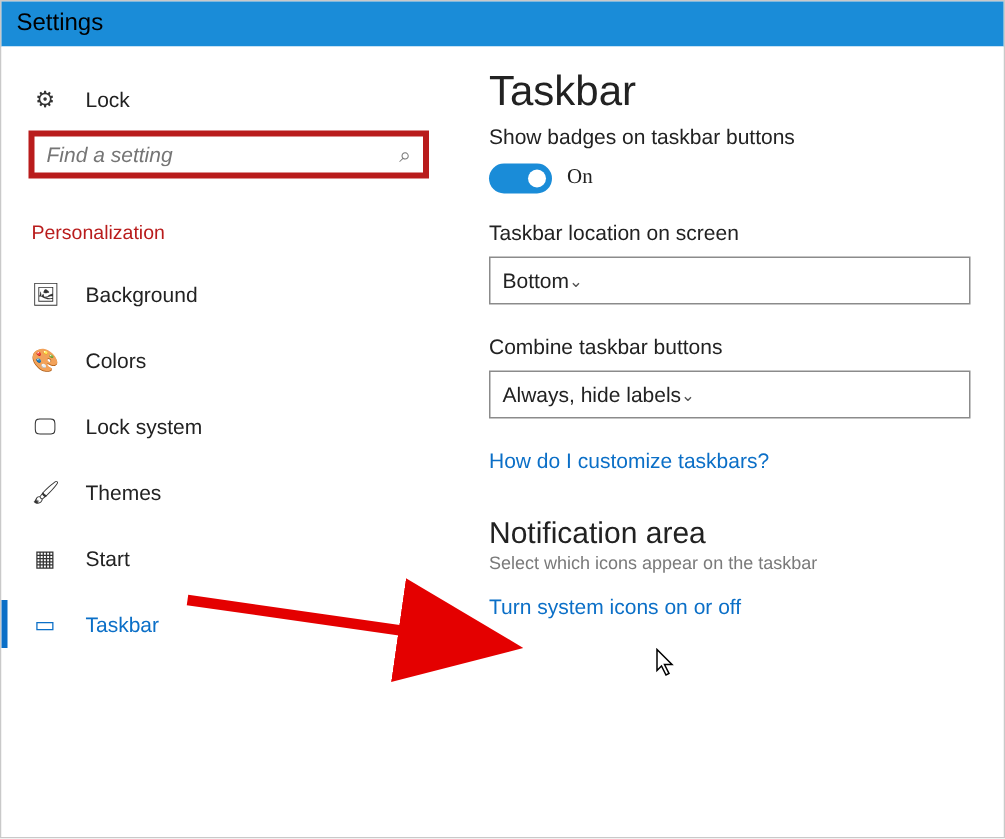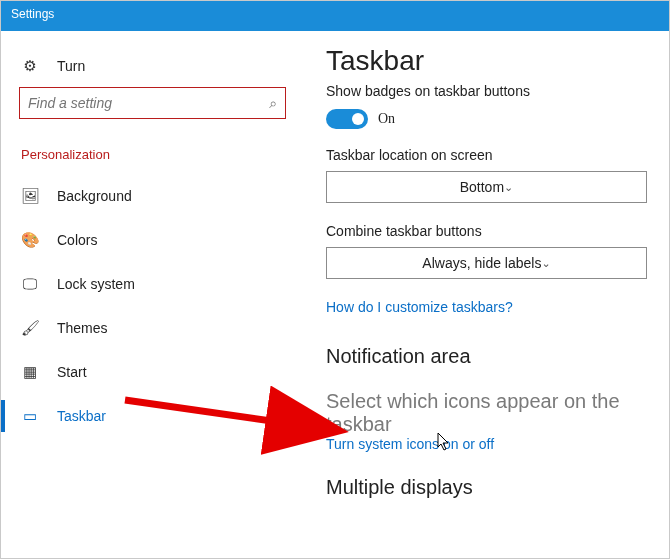--- a/index.html
+++ b/index.html
@@ -9,24 +9,24 @@
     color: #222;
     background: #fff;
     width: 670px;
     height: 559px;
     overflow: hidden;
     position: relative;
   }
   .window { border: 1px solid #c9c9c9; width: 670px; height: 559px; }
   .titlebar {
     background: #1a8cd8;
-    color: #ffffff;
+    color: #000000;
     height: 30px;
     padding: 6px 10px;
-    font-size: 12px;
+    font-size: 16px;
   }
   .content {
     display: flex;
     height: calc(100% - 30px);
     background: #fff;
   }
   .sidebar {
     width: 305px;
     padding: 22px 20px 0 18px;
   }
@@ -34,21 +34,21 @@
     display: flex;
     align-items: center;
     gap: 18px;
     padding: 4px 0 12px 2px;
     font-size: 14px;
     cursor: pointer;
   }
   .searchbox {
     display: flex;
     align-items: center;
-    border: 1px solid #b91c1c;
+    border: 4px solid #b91c1c;
     height: 32px;
     padding: 0 8px;
     margin-bottom: 28px;
   }
   .searchbox input {
     border: none;
     outline: none;
     flex: 1;
     font-size: 14px;
     font-style: italic;
@@ -110,32 +110,32 @@
   .field-label { font-size: 14px; margin-bottom: 8px; }
   .selectbox {
     border: 1px solid #8b8b8b;
     height: 32px;
     display: flex;
     align-items: center;
     padding: 0 8px;
     font-size: 14px;
     margin-bottom: 20px;
     cursor: pointer;
-    justify-content: center;
+    justify-content: flex-start;
   }
   .selectbox .chev { color: #555; font-size: 11px; }
   .link {
     color: #0b6fc7;
     font-size: 14px;
     cursor: pointer;
     display: block;
     margin-bottom: 30px;
   }
-  .h2 { font-size: 20px; font-weight: 400; margin-bottom: 22px; }
-  .greylink { color: #7a7a7a; font-size: 20px; cursor: pointer; display: block; }
+  .h2 { font-size: 20px; font-weight: 400; margin-bottom: 0; }
+  .greylink { color: #7a7a7a; font-size: 12px; cursor: pointer; display: block; margin-bottom: 14px; }
   .h2cut { font-size: 20px; font-weight: 400; margin-top: 24px; }
 
   
   .arrow-svg {
     position: absolute;
     left: 0; top: 0;
     pointer-events: none;
   }
   
   .cursor {
@@ -150,21 +150,21 @@
 
 <div class="window">
   <div class="titlebar">
     <span>Settings</span>
   </div>
   <div class="content">
     <div class="sidebar">
 
       <div class="home-row">
         <span class="nav-icon">⚙</span>
-        <span>Turn</span>
+        <span>Lock</span>
       </div>
 
       <div class="searchbox">
         <input type="text" placeholder="Find a setting" style="">
         <span style="color:#7a7a7a;font-size:14px;">⌕</span>
       </div>
 
       <div class="category-label">Personalization</div>
 
       <div class="nav-item">
@@ -215,21 +215,20 @@
         <span>Always, hide labels</span>
         <span class="chev">⌄</span>
       </div>
 
       <span class="link">How do I customize taskbars?</span>
 
       <div class="h2">Notification area</div>
       <span class="greylink">Select which icons appear on the taskbar</span>
       <span class="link" style="margin-bottom:0;">Turn system icons on or off</span>
 
-      <div class="h2cut">Multiple displays</div>
     </div>
   </div>
 </div>
 
 <svg class="arrow-svg" width="670" height="559">
   <defs>
     <marker id="ah" markerWidth="12" markerHeight="10" refX="10" refY="5" orient="auto">
       <polygon points="0,0 12,5 0,10" fill="#e40000"></polygon>
     </marker>
   </defs>

